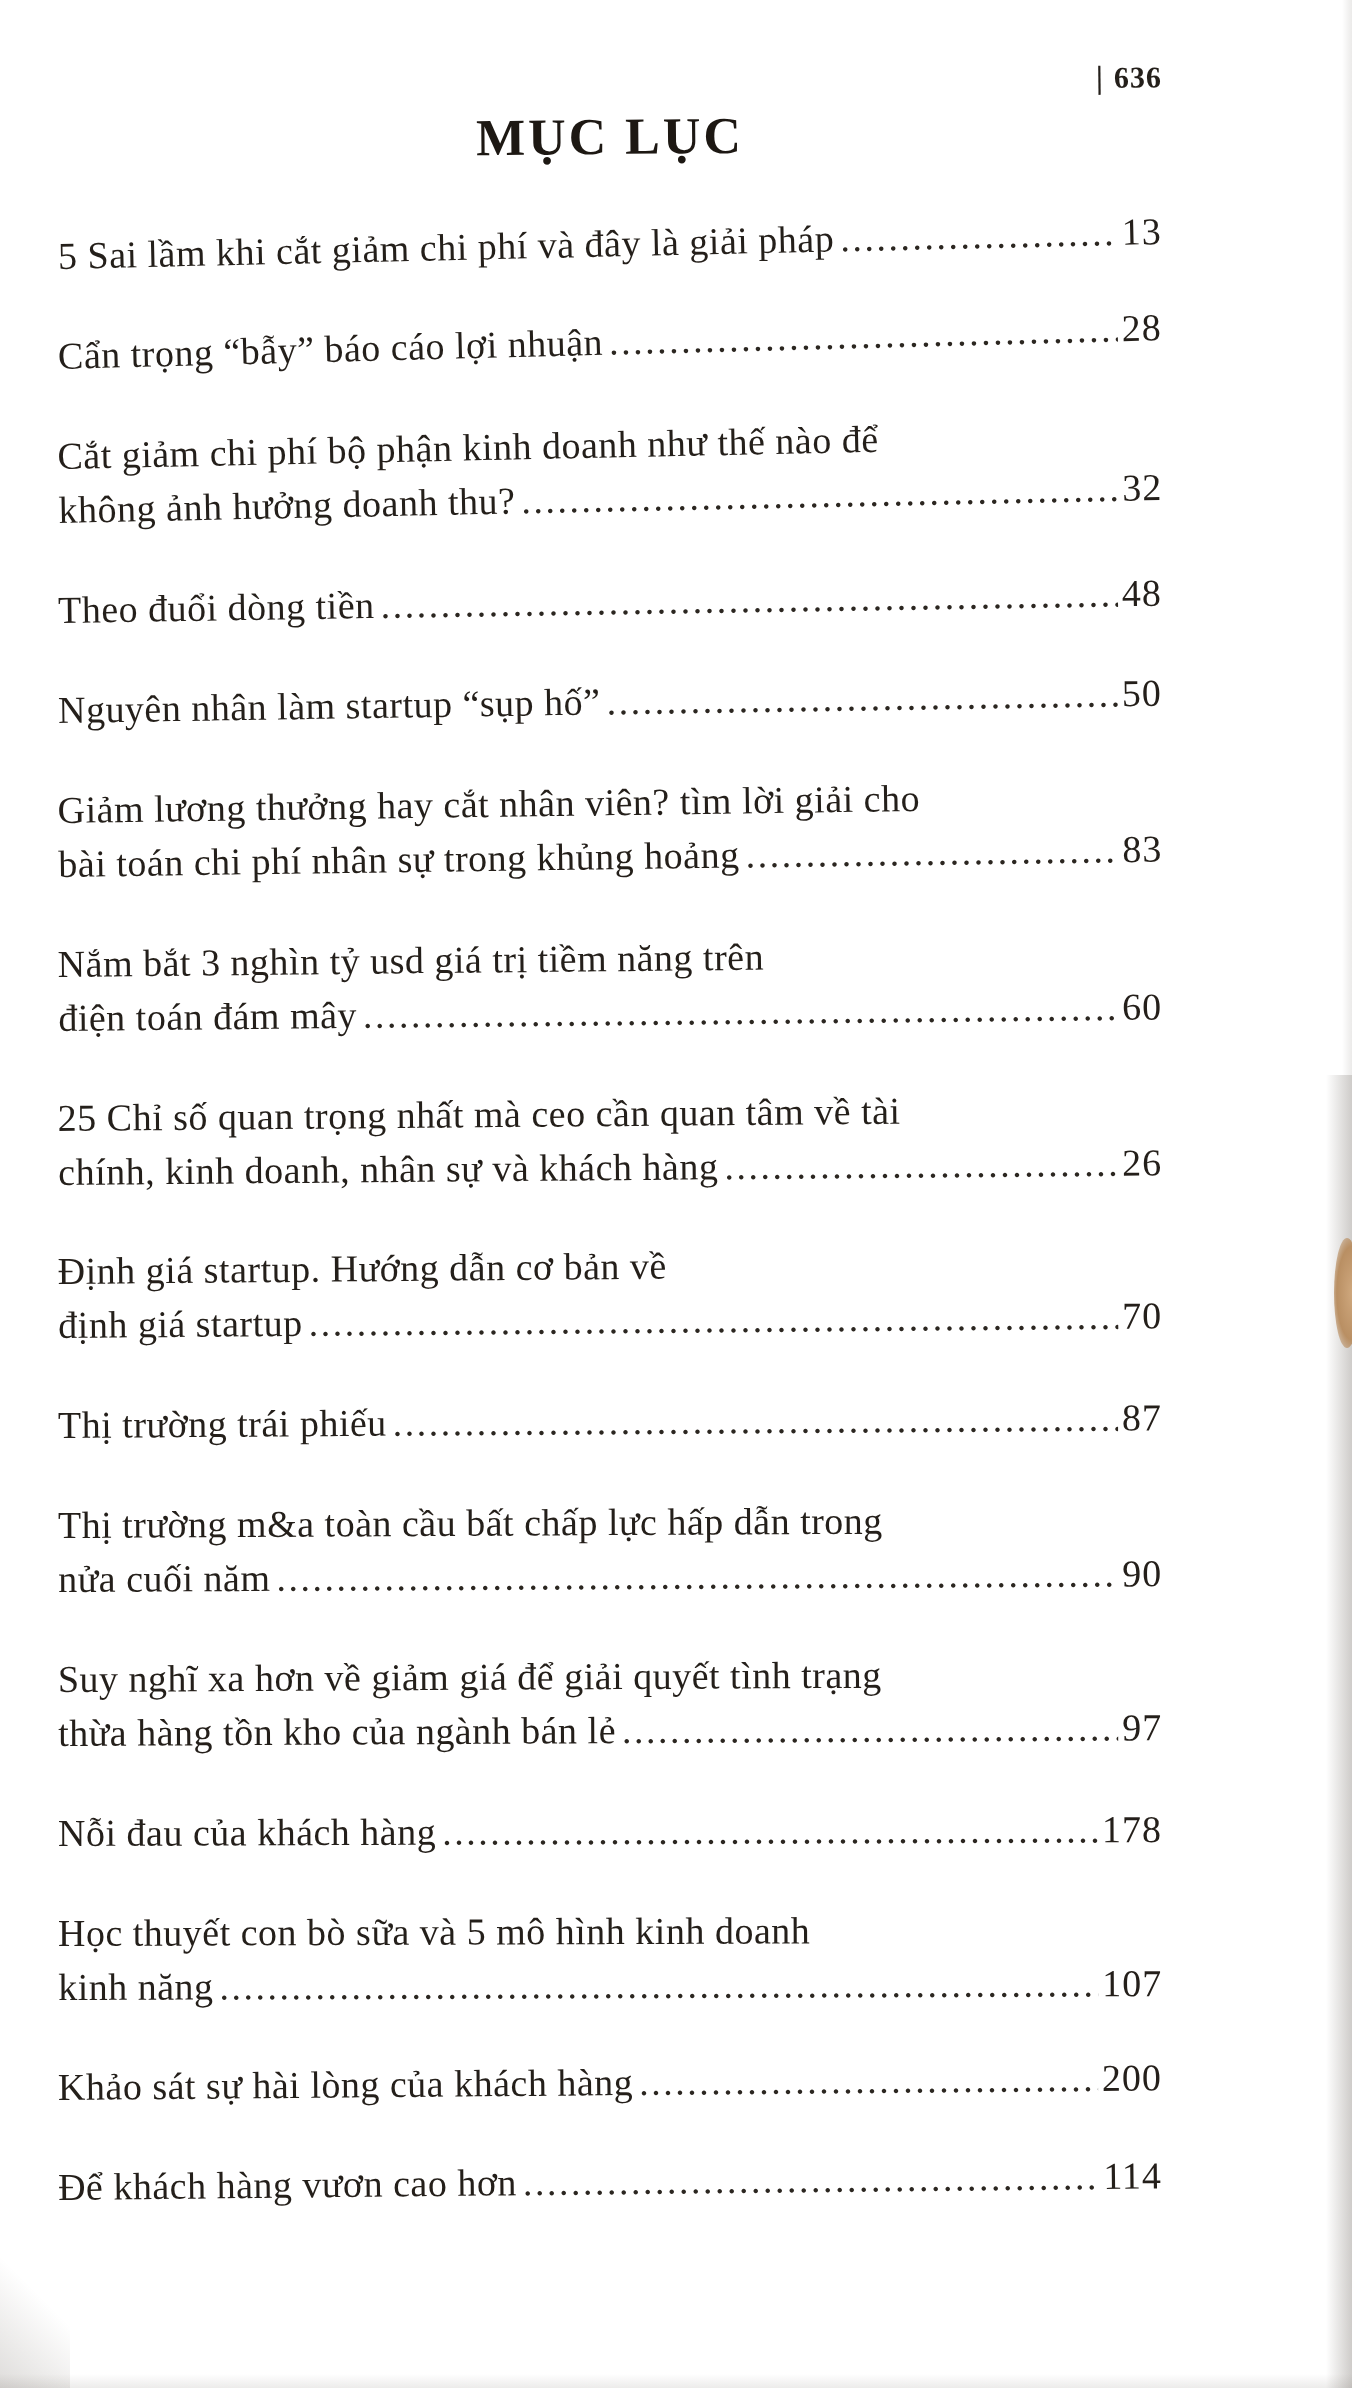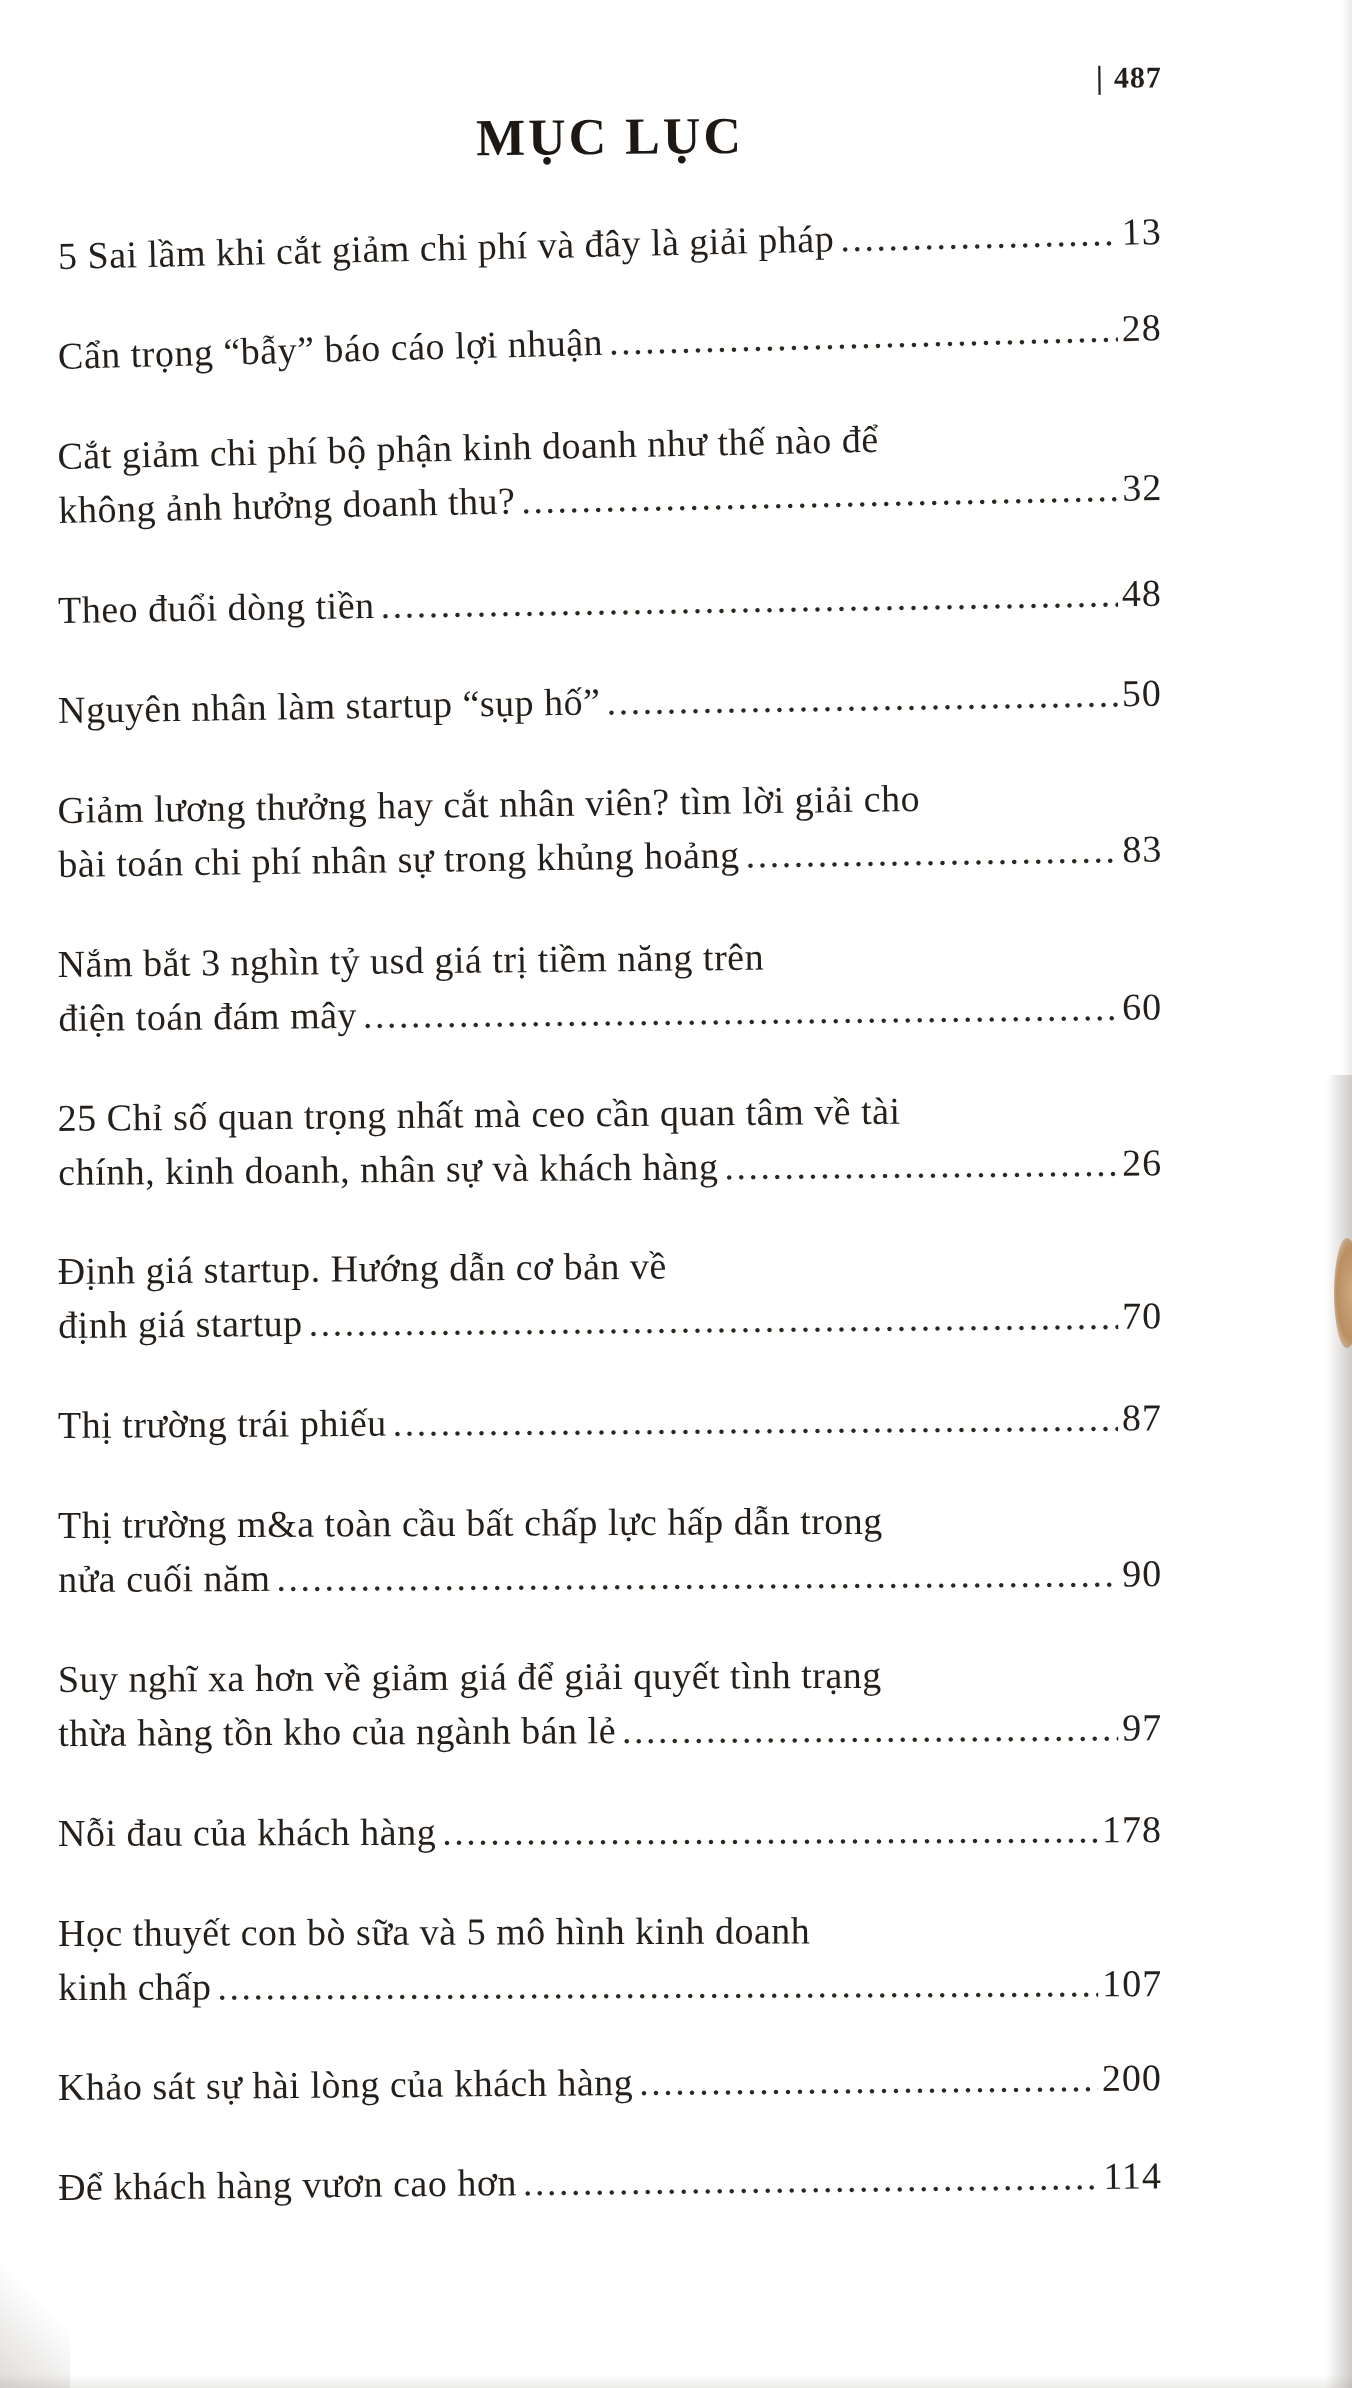--- a/index.html
+++ b/index.html
@@ -148,21 +148,21 @@
     pointer-events: none;
   }
 </style>
 </head>
 <body>
 
 <div class="page-inner">
 
   <div class="header-row">
     <span class="bar">|</span>
-    <span>487</span>
+    <span>636</span>
   </div>
 
   <h1 class="toc-title">MỤC LỤC</h1>
 
   <div class="toc">
       <div class="toc-entry">
         <div class="toc-line last">
           <span class="toc-text">5 Sai lầm khi cắt giảm chi phí và đây là giải pháp</span>
           <span class="leader"></span>
           <span class="pagenum">13</span>
@@ -255,21 +255,21 @@
       <div class="toc-entry">
         <div class="toc-line last">
           <span class="toc-text">Nỗi đau của khách hàng</span>
           <span class="leader"></span>
           <span class="pagenum">178</span>
         </div>
       </div>
       <div class="toc-entry">
         <div class="toc-line">Học thuyết con bò sữa và 5 mô hình kinh doanh</div>
         <div class="toc-line last">
-          <span class="toc-text">kinh chấp</span>
+          <span class="toc-text">kinh năng</span>
           <span class="leader"></span>
           <span class="pagenum">107</span>
         </div>
       </div>
       <div class="toc-entry">
         <div class="toc-line last">
           <span class="toc-text">Khảo sát sự hài lòng của khách hàng</span>
           <span class="leader"></span>
           <span class="pagenum">200</span>
         </div>

